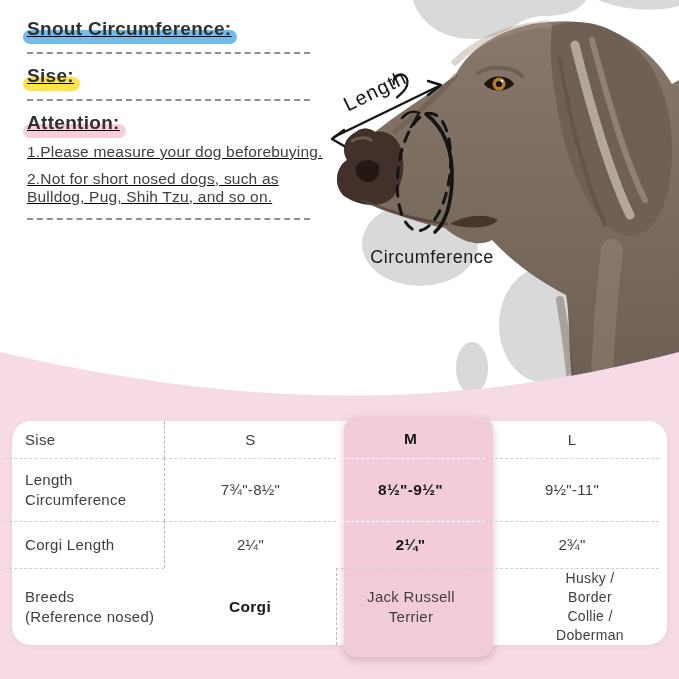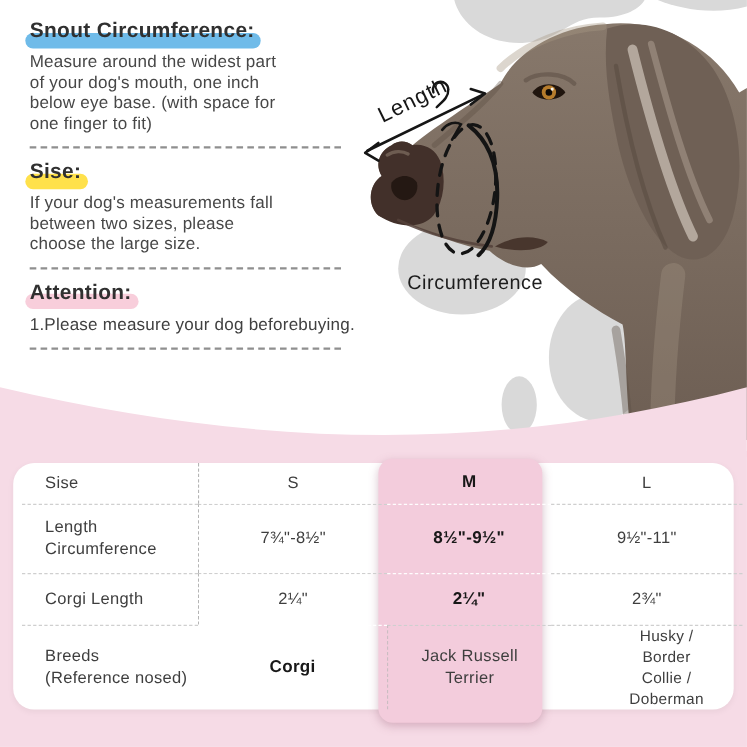--- a/index.html
+++ b/index.html
@@ -1,21 +1,21 @@
 <!DOCTYPE html>
 <html><head>
 <meta charset="utf-8">
 <style>
   html,body{margin:0;padding:0;background:#ffffff;}
   .canvas{
     position:relative;width:679px;height:679px;overflow:hidden;background:#ffffff;
     font-family:"Liberation Sans","DejaVu Sans",sans-serif;
   }
   
-  .info-col{position:absolute;left:27px;top:17px;width:330px;z-index:3;}
+  .info-col{position:absolute;left:27px;top:17px;width:330px;z-index:3;text-decoration:underline;}
   .sec-h{
     position:relative;z-index:0;display:block;width:max-content;margin:0;
     font-size:19px;font-weight:700;color:#303030;letter-spacing:.3px;line-height:24px;
   }
   .sec-h::before{
     content:"";position:absolute;z-index:-1;left:-4px;right:-6px;top:54%;height:14px;border-radius:8px;
   }
   .hl-blue::before{background:#6fbbe9;}
   .hl-yellow::before{background:#ffe14b;}
   .hl-pink::before{background:#f8cedb;}
@@ -34,21 +34,21 @@
   .pink-fill{position:absolute;left:0;top:64px;right:0;bottom:0;background:#f6dbe6;}
   .white-table{
     position:absolute;left:12px;top:75px;width:655px;height:224px;background:#ffffff;
     border-radius:19px;box-shadow:0 2px 6px rgba(0,0,0,.05);
   }
   .m-card{
     position:absolute;left:344px;top:71px;width:149px;height:240px;background:#f3ccdc;
     border-radius:13px;box-shadow:0 3px 9px rgba(150,90,115,.35);
   }
   .grid{
-    position:absolute;left:20px;top:75px;width:655px;height:224px;display:grid;
+    position:absolute;left:4px;top:75px;width:655px;height:224px;display:grid;
     grid-template-columns:160px 172px 149px 174px;
     grid-template-rows:37px 63px 47px 77px;
   }
   .cell{
     display:flex;align-items:center;justify-content:center;text-align:center;
     font-size:15px;color:#3e3e3e;letter-spacing:.3px;line-height:1.32;white-space:pre-line;
   }
   .cell.lab{justify-content:flex-start;text-align:left;padding-left:21px;}
   .cell.c2{border-left:1.5px dashed #b5b5b5;}
   .cell.r2,.cell.r3,.cell.r4{border-top:1.5px dashed #cfcfcf;}
@@ -134,32 +134,27 @@
       <g transform="rotate(7 424 172)">
         <ellipse cx="424" cy="172" rx="26" ry="59" stroke-width="3" stroke-dasharray="10 8.5"></ellipse>
       </g>
       <path d="M 426,114 C 444,128 453,150 452,180 C 451,207 444,224 435,232" stroke-width="3.6"></path>
     </g>
     <text x="432" y="263" text-anchor="middle" font-size="18" fill="#1d1d1d" letter-spacing=".5">Circumference</text>
   </svg>
 
   <div class="info-col">
     <h2 class="sec-h hl-blue">Snout Circumference:</h2>
-    <p class="body">Measure around the widest part
-of your dog's mouth, one inch
-below eye base. (with space for
-one finger to fit)</p>
     <hr class="dash">
     <h2 class="sec-h hl-yellow">Sise:</h2>
-    <p class="body">If your dog's measurements fall
-between two sizes, please
-choose the large size.</p>
     <hr class="dash">
     <h2 class="sec-h hl-pink">Attention:</h2>
     <p class="att-item">1.Please measure your dog beforebuying.</p>
+    <p class="att-item" style="white-space:pre-line">2.Not for short nosed dogs, such as
+Bulldog, Pug, Shih Tzu, and so on.</p>
     <hr class="dash">
   </div>
 
   <div class="pink-section">
     <svg class="pink-curve" viewBox="0 0 679 70" preserveAspectRatio="none">
       <path d="M 0,6 C 240,62 450,66 679,6 L 679,70 L 0,70 Z" fill="#f6dbe6"></path>
     </svg>
     <div class="pink-fill"></div>
 
     <div class="white-table"></div>

